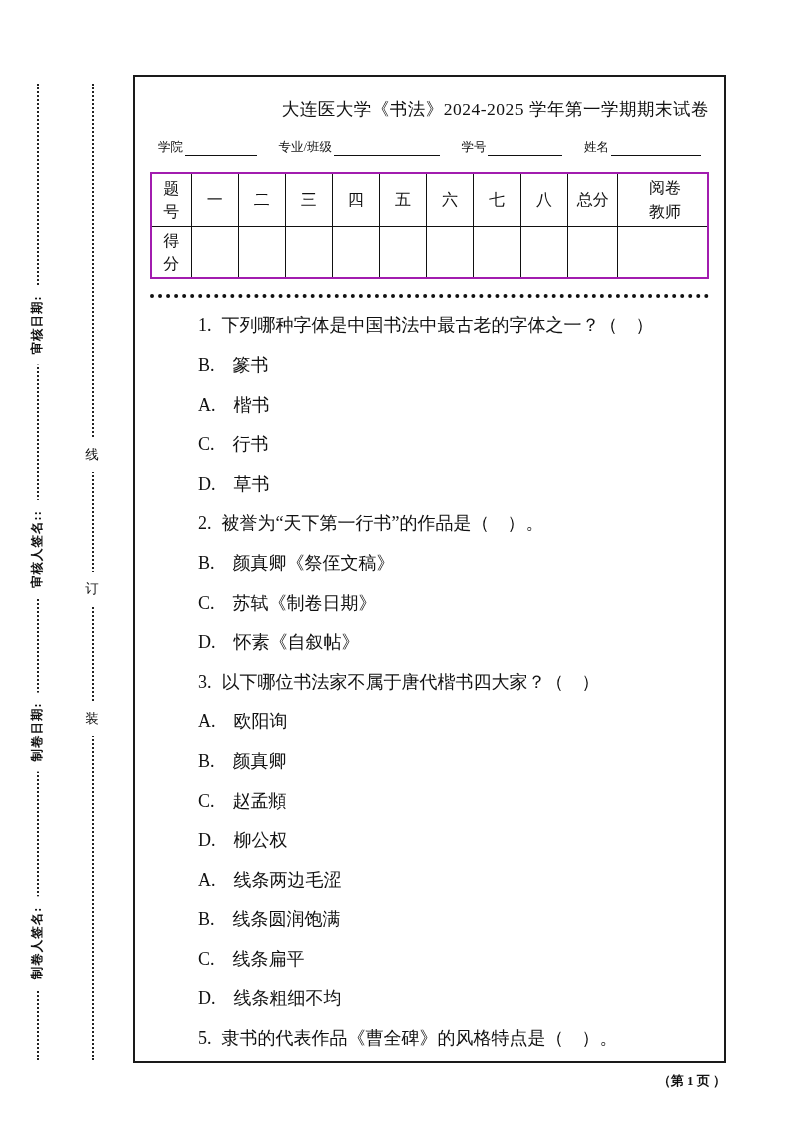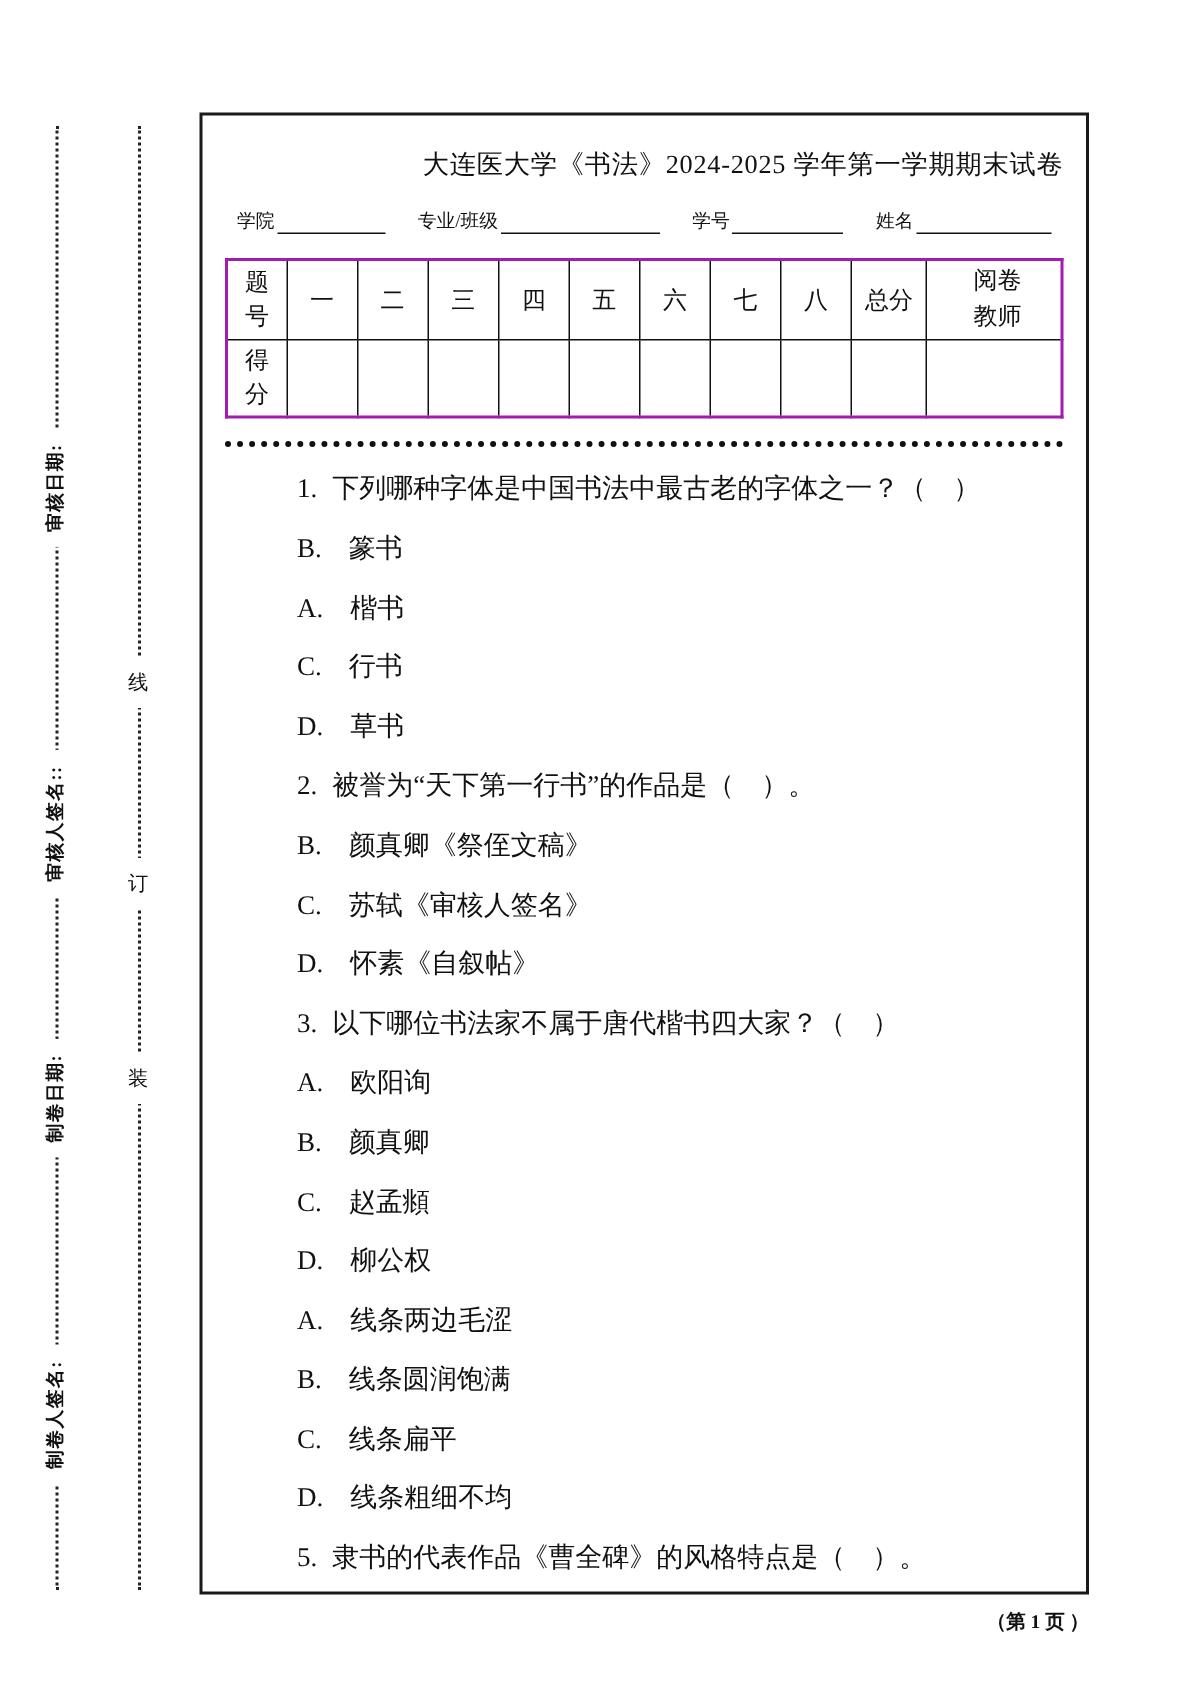--- a/index.html
+++ b/index.html
@@ -197,21 +197,21 @@
     <div class="questions">
 
       <div class="qline"><span class="qnum">1.</span><span>下列哪种字体是中国书法中最古老的字体之一？（　）</span></div>
       <div class="qline">B.　篆书</div>
       <div class="qline">A.　楷书</div>
       <div class="qline">C.　行书</div>
       <div class="qline">D.　草书</div>
 
       <div class="qline"><span class="qnum">2.</span><span>被誉为“天下第一行书”的作品是（　）。</span></div>
       <div class="qline">B.　颜真卿《祭侄文稿》</div>
-      <div class="qline">C.　苏轼《审核人签名》</div>
+      <div class="qline">C.　苏轼《制卷日期》</div>
       <div class="qline">D.　怀素《自叙帖》</div>
 
       <div class="qline"><span class="qnum">3.</span><span>以下哪位书法家不属于唐代楷书四大家？（　）</span></div>
       <div class="qline">A.　欧阳询</div>
       <div class="qline">B.　颜真卿</div>
       <div class="qline">C.　赵孟頫</div>
       <div class="qline">D.　柳公权</div>
 
       <div class="qline">A.　线条两边毛涩</div>
       <div class="qline">B.　线条圆润饱满</div>

